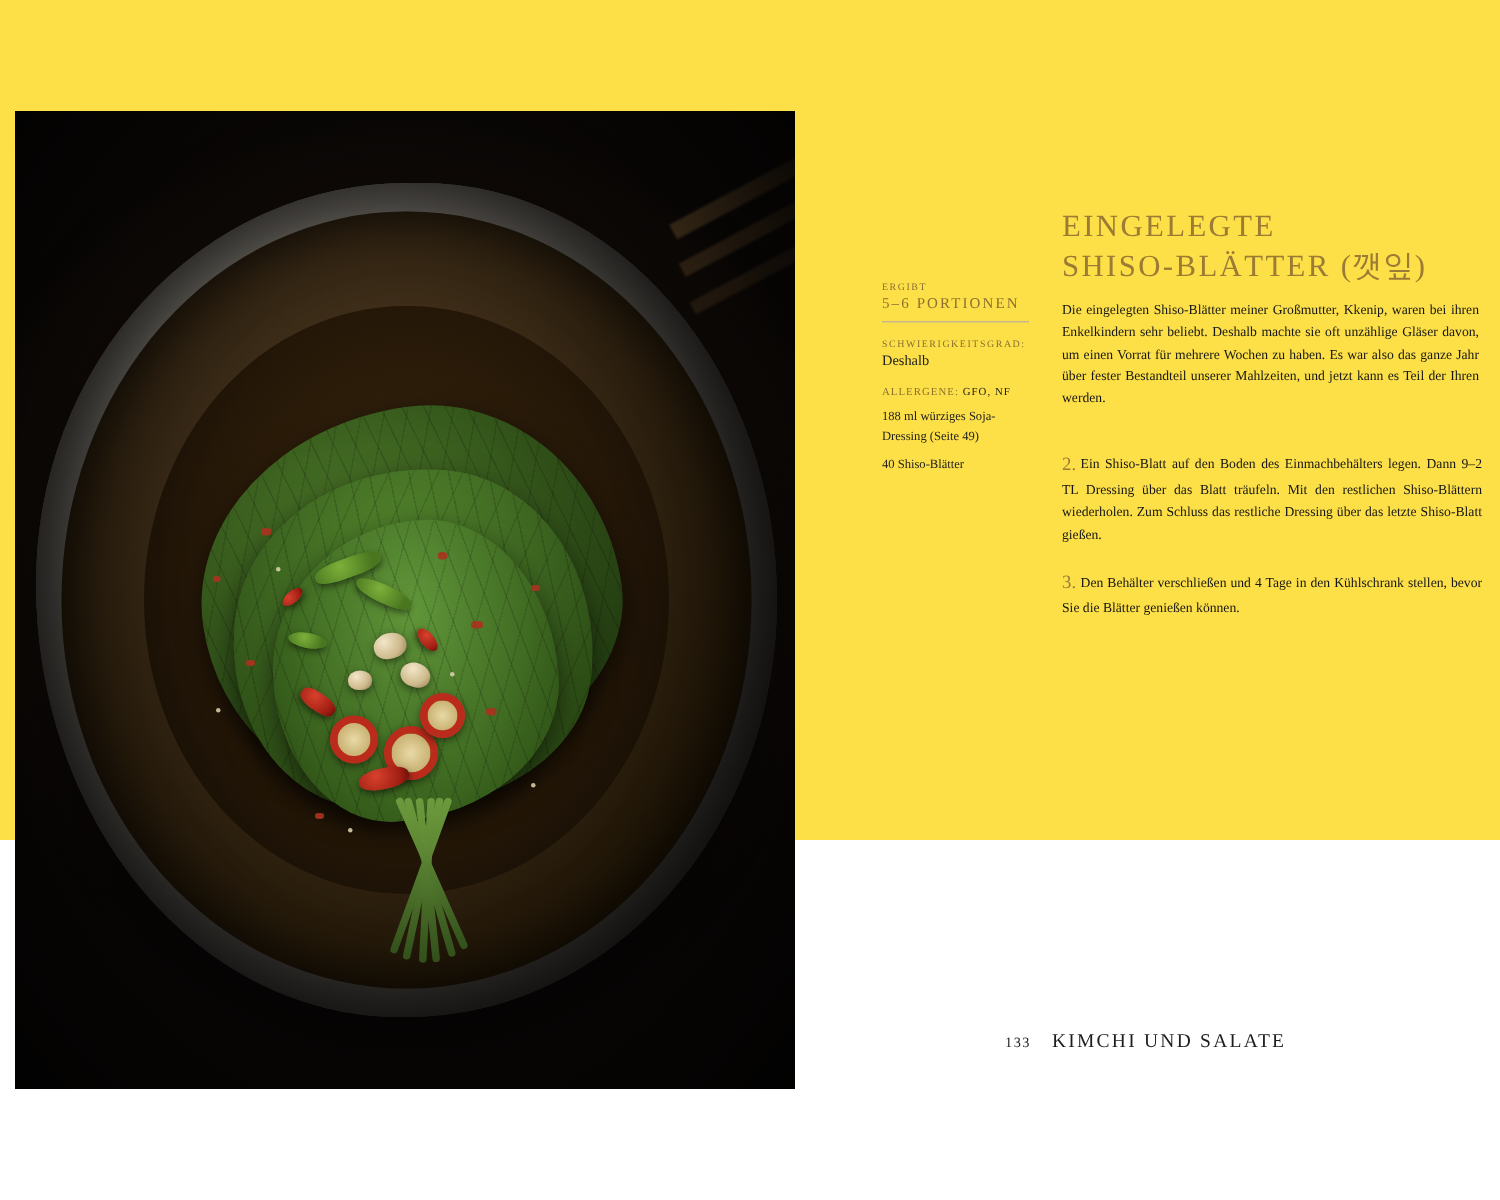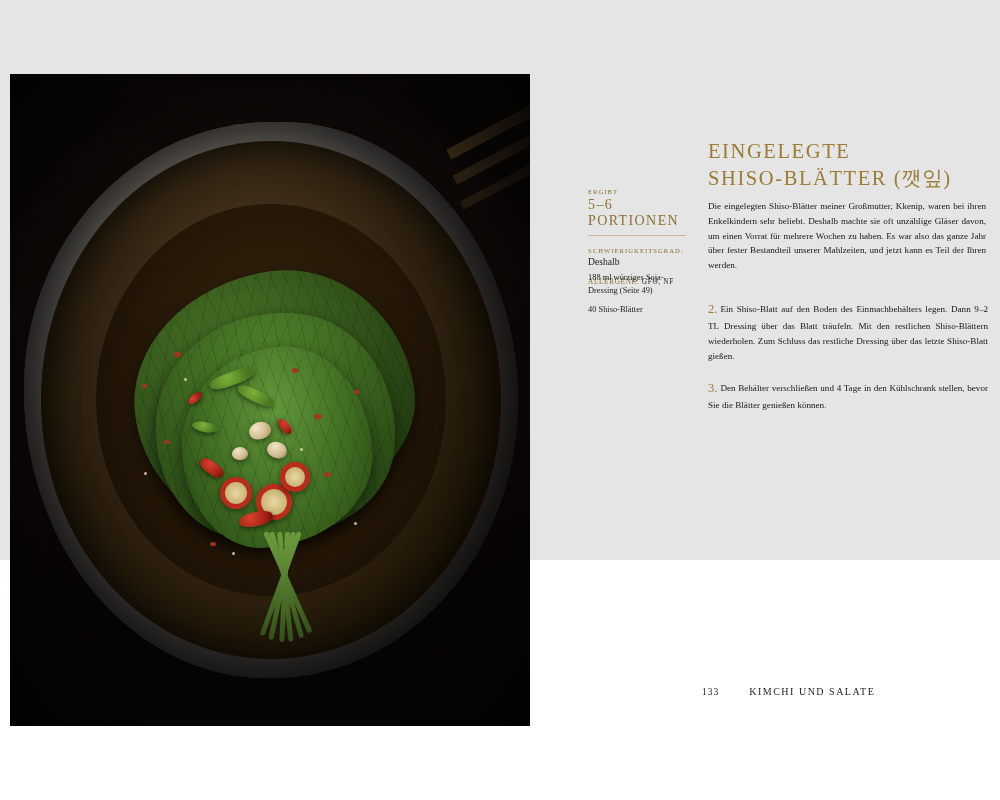--- a/index.html
+++ b/index.html
@@ -12,21 +12,21 @@
     height: 800px;
     font-family: "Liberation Serif", serif;
     color: #1a1a1a;
     overflow: hidden;
   }
 
   .page {
     position: relative;
     width: 1000px;
     height: 560px;
-    background: #e5e5e5;
+    background: #fde047;
   }
 
   
   .photo {
     position: absolute;
     left: 10px;
     top: 74px;
     width: 520px;
     height: 652px;
     overflow: hidden;
@@ -190,21 +190,21 @@
     color: #1d1d1d;
   }
   .meta-label {
     font-size: 6.6px;
     letter-spacing: 1.05px;
     color: #8d6f31;
     text-transform: uppercase;
     margin-bottom: 2px;
   }
   .meta-yield {
-    font-size: 14px;
+    font-size: 10px;
     letter-spacing: 1.4px;
     color: #8d6f31;
     text-transform: uppercase;
     padding-bottom: 6px;
     border-bottom: 1px solid #c8b68c;
     margin-bottom: 11px;
   }
   .meta-value {
     font-size: 9.6px;
     line-height: 1.35;
@@ -259,30 +259,29 @@
     margin-right: 3px;
     vertical-align: -1px;
   }
 
   .footer {
     position: absolute;
     left: 670px;
     top: 686px;
     display: flex;
     align-items: baseline;
-    gap: 30px;
-    margin-left: 32px;
+    gap: 14px;
   }
   .folio {
     font-size: 9.5px;
     letter-spacing: 1px;
     color: #1d1d1d;
   }
   .running-head {
-    font-size: 10px;
+    font-size: 13px;
     letter-spacing: 1.5px;
     color: #1d1d1d;
     text-transform: uppercase;
   }
 </style>
 </head>
 <body>
 
 <div class="page">
 

